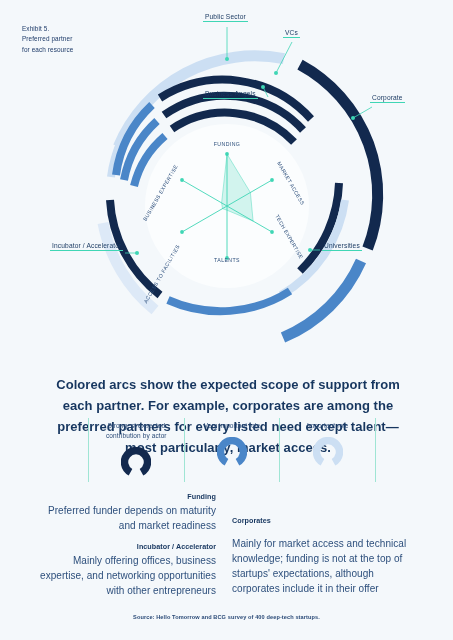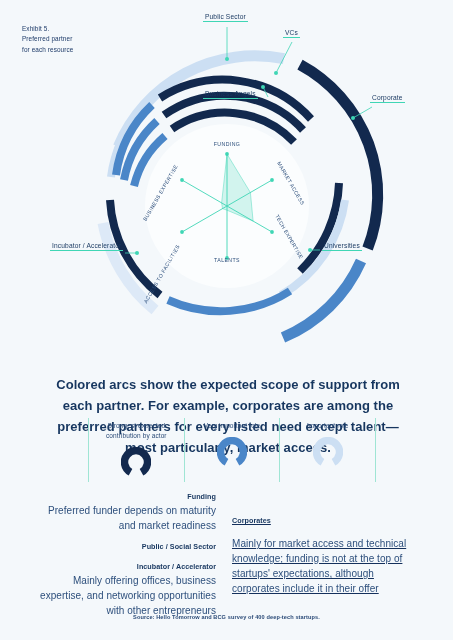--- a/index.html
+++ b/index.html
@@ -114,21 +114,20 @@
     top: 0;
     width: 178px;
     text-align: right;
   }
   .notes-right {
     position: absolute;
     left: 232px;
     top: 24px;
     width: 190px;
     text-align: left;
-    text-decoration: underline;
   }
   .note-block { margin-bottom: 9px; }
   .note-head {
     font-size: 7.2px;
     font-weight: bold;
     color: #16365f;
     line-height: 1.5;
     letter-spacing: .05px;
   }
   .note-body {
@@ -326,21 +325,20 @@
   </div>
 
   <div id="notes">
 
     <div class="notes-left">
       <div class="note-block">
         <div class="note-head">Funding</div>
         <div class="note-body">Preferred funder depends on maturity and market readiness</div>
       </div>
       <div class="note-block">
-        <div class="note-head">Public / Social Sector</div>
       </div>
       <div class="note-block">
         <div class="note-head">Incubator / Accelerator</div>
         <div class="note-body">Mainly offering offices, business expertise, and networking opportunities with other entrepreneurs</div>
       </div>
     </div>
 
     <div class="notes-right">
       <div class="note-block">
         <div class="note-head">Corporates</div>

